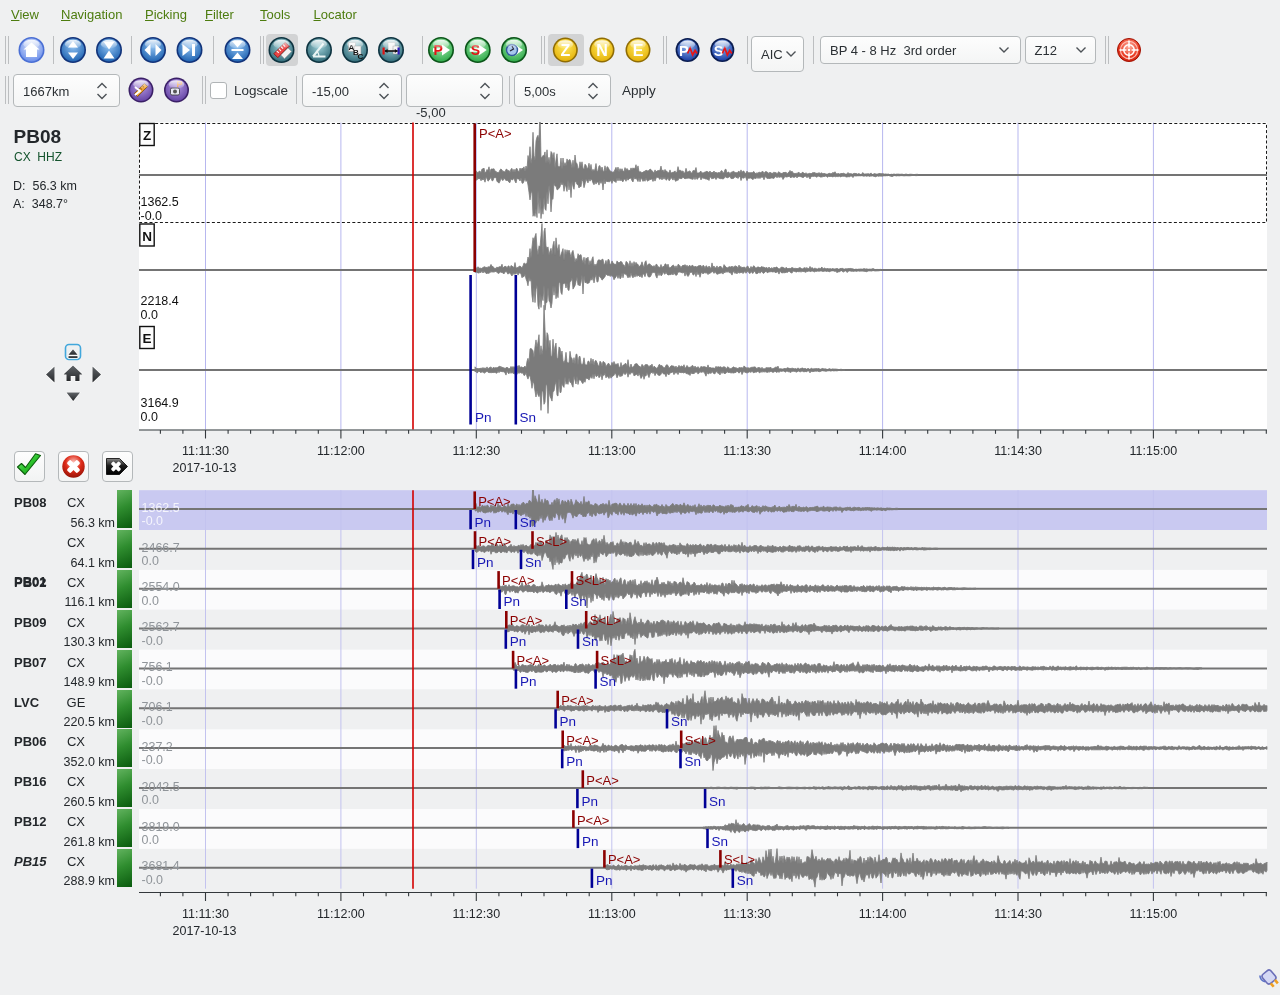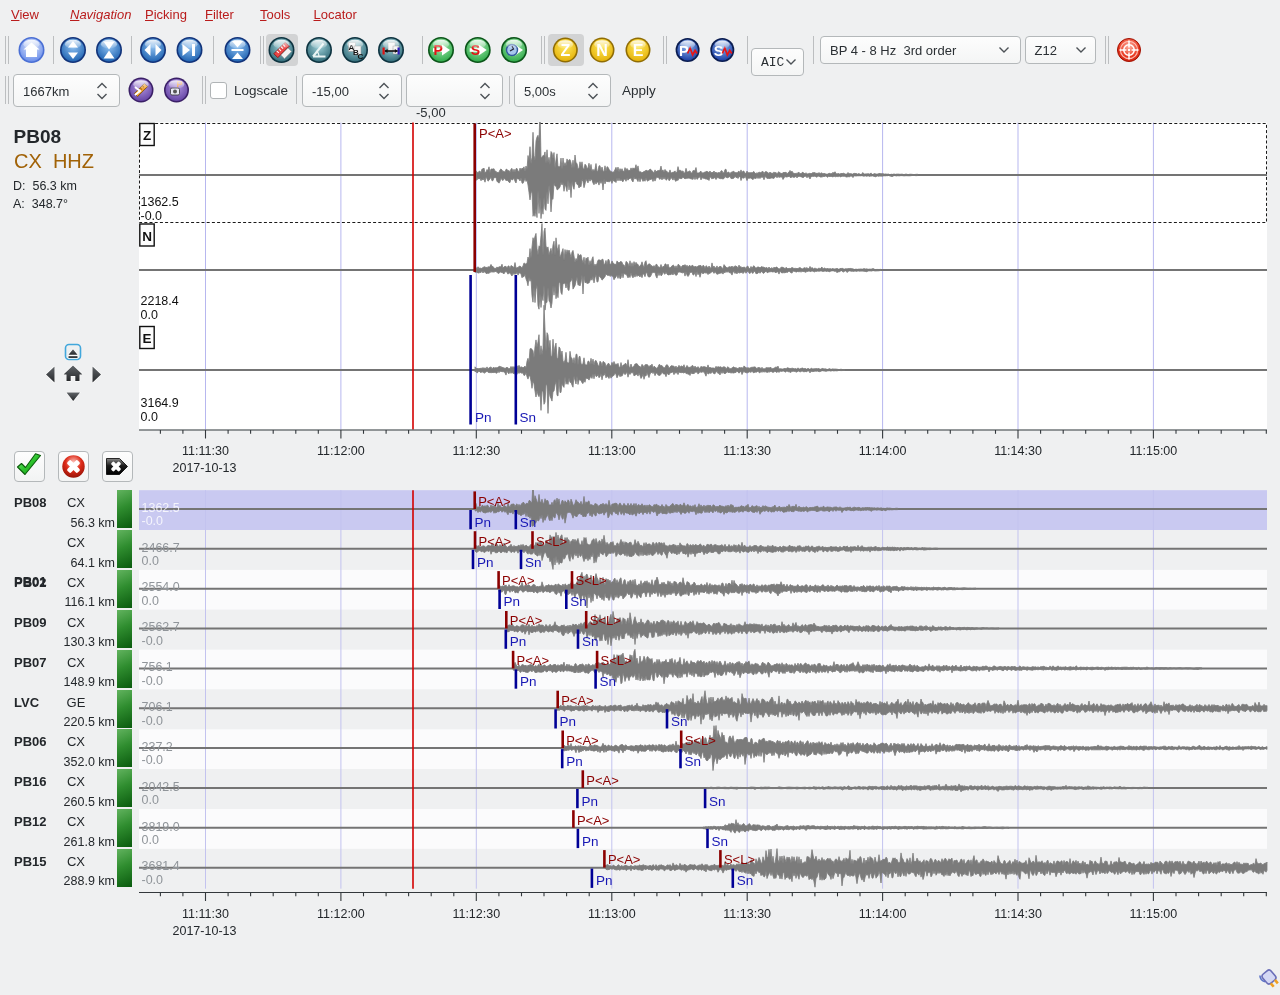--- a/index.html
+++ b/index.html
@@ -1,34 +1,34 @@
 <!DOCTYPE html>
 <html><head><meta charset="utf-8"><style>
 *{margin:0;padding:0;box-sizing:border-box;}
 html,body{width:1280px;height:995px;overflow:hidden;}
 body{background:#eff0f1;font-family:"Liberation Sans",sans-serif;position:relative;color:#2b3034;}
 .abs{position:absolute;}
 #menubar{position:absolute;left:0;top:0;width:1280px;height:30px;}
-.mi{position:absolute;top:7px;font-size:13px;color:#b91c1c;}
+.mi{position:absolute;top:7px;font-size:13px;color:#4d7c0f;}
 .mi u{text-decoration:underline;}
 .sep{position:absolute;width:1px;background:#bcbec0;top:36px;height:28px;}
 .sep2{position:absolute;width:1px;background:#bcbec0;top:76px;height:28px;}
 .selbg{position:absolute;background:#d2d3d4;border-radius:4px;}
 .combo{position:absolute;background:linear-gradient(#fdfdfd,#f4f5f5);border:1px solid #b4b8ba;border-radius:4px;}
 .ct{position:absolute;top:50%;transform:translateY(-50%);color:#2b3034;white-space:pre;}
 .chev{position:absolute;top:50%;margin-top:-4px;}
 .spn{position:absolute;top:50%;margin-top:-11px;}
 .btn{position:absolute;width:31px;height:31px;background:linear-gradient(#fdfdfd,#f2f3f3);border:1px solid #b4b8ba;border-radius:4px;}
 .stn1{position:absolute;font-size:13px;font-weight:bold;color:#23272b;}
 .stn2{position:absolute;font-size:13px;color:#23272b;}
 .gbar{position:absolute;left:117px;width:15px;background:linear-gradient(155deg,#62b35f 0%,#2f8d2f 45%,#0a5a0e 100%);}
 </style></head><body>
 <div id="menubar">
 <span class="mi" style="left:11px;"><u>V</u>iew</span>
-<span class="mi" style="left:70px;font-style:italic;"><u>N</u>avigation</span>
+<span class="mi" style="left:61px;"><u>N</u>avigation</span>
 <span class="mi" style="left:145px;"><u>P</u>icking</span>
 <span class="mi" style="left:205px;"><u>F</u>ilter</span>
 <span class="mi" style="left:260px;"><u>T</u>ools</span>
 <span class="mi" style="left:313.5px;"><u>L</u>ocator</span>
 </div>
 <div class="sep" style="left:4.5px;"></div>
 <div class="sep" style="left:7.5px;"></div>
 <div class="sep" style="left:53px;"></div>
 <div class="sep" style="left:131px;"></div>
 <div class="sep" style="left:213px;"></div>
@@ -359,21 +359,21 @@
 <circle r="11.5" fill="url(#g19r)" stroke="#a01000" stroke-width="1"></circle>
 <circle r="5.2" fill="none" stroke="#fff" stroke-width="1.5"></circle>
 <circle r="8.6" fill="none" stroke="#ffd0c8" stroke-width="1.2" opacity="0.85"></circle>
 <line x1="0" y1="-9.5" x2="0" y2="-2.6" stroke="#fff" stroke-width="1.5"></line>
 <line x1="0" y1="2.6" x2="0" y2="9.5" stroke="#fff" stroke-width="1.5"></line>
 <line x1="-9.5" y1="0" x2="-2.6" y2="0" stroke="#fff" stroke-width="1.5"></line>
 <line x1="2.6" y1="0" x2="9.5" y2="0" stroke="#fff" stroke-width="1.5"></line>
 <circle r="1.2" fill="#fff"></circle>
 </g>
   </svg>
-<div class="combo" style="left:751px;top:48px;width:53px;height:28px;font-family:Liberation Mono, monospace;">
+<div class="combo" style="left:751px;top:36px;width:53px;height:36px;">
 <span class="ct" style="left:9px;font-size:13px;">AIC</span>
 <svg class="chev" style="left:33px;" width="12" height="8" viewBox="0 0 12 8">
       <path d="M1.5,1.5 L6,6 L10.5,1.5" stroke="#4d5257" stroke-width="1.4" fill="none"></path>
     </svg>
 </div>
 <div class="combo" style="left:820px;top:36px;width:201px;height:28px;">
 <span class="ct" style="left:9px;font-size:13px;">BP 4 - 8 Hz  3rd order</span>
 <svg class="chev" style="left:177px;" width="12" height="8" viewBox="0 0 12 8">
       <path d="M1.5,1.5 L6,6 L10.5,1.5" stroke="#4d5257" stroke-width="1.4" fill="none"></path>
     </svg>
@@ -457,21 +457,21 @@
 </div>
 <div class="combo" style="left:514px;top:74px;width:97px;height:33px;padding-left:44px;">
 <span class="ct" style="left:9px;font-size:13px;">5,00s</span>
 <svg class="spn" style="left:71px;" width="14" height="22" viewBox="0 0 14 22">
 <path d="M2.5,8 L7,3.5 L11.5,8" stroke="#4d5257" stroke-width="1.4" fill="none"></path>
 <path d="M2.5,14 L7,18.5 L11.5,14" stroke="#4d5257" stroke-width="1.4" fill="none"></path>
     </svg>
 </div>
 <span class="abs" style="left:622px;top:83px;font-size:13.5px;color:#2b3034;">Apply</span>
 <span class="abs" style="left:13.5px;top:126px;font-size:19px;font-weight:bold;color:#23272b;">PB08</span>
-<span class="abs" style="left:14px;top:150px;font-size:20px;color:#a16207;">CX&nbsp; HHZ</span>
+<span class="abs" style="left:14px;top:150px;font-size:12px;color:#14532d;">CX&nbsp; HHZ</span>
 <span class="abs" style="left:13px;top:179px;font-size:12.5px;color:#23272b;">D:&nbsp; 56.3 km</span>
 <span class="abs" style="left:13px;top:197px;font-size:12.5px;color:#23272b;">A:&nbsp; 348.7°</span>
 <svg class="abs" style="left:40px;top:340px;" width="70" height="66" viewBox="0 0 70 66">
 <defs>
       <linearGradient id="navg" x1="0" y1="0" x2="0" y2="1">
         <stop offset="0" stop-color="#606468"></stop>
         <stop offset="1" stop-color="#26282b"></stop>
       </linearGradient>
     </defs>
 <rect x="25.5" y="4.5" width="15" height="15" rx="3.5" fill="#edf0f1" stroke="#41a7dc" stroke-width="1.6"></rect>
@@ -841,21 +841,21 @@
 <span class="stn2" style="left:15px;top:754.8px;width:100px;text-align:right;display:inline-block;font-size:12.5px;">352.0 km</span>
 <div class="gbar" style="top:769.1px;height:38px;"></div>
 <span class="stn1" style="left:14px;top:774.1px;">PB16</span>
 <span class="stn2" style="left:62px;top:774.1px;width:28px;text-align:center;display:inline-block;">CX</span>
 <span class="stn2" style="left:15px;top:794.6px;width:100px;text-align:right;display:inline-block;font-size:12.5px;">260.5 km</span>
 <div class="gbar" style="top:809px;height:38px;"></div>
 <span class="stn1" style="left:14px;top:814px;">PB12</span>
 <span class="stn2" style="left:62px;top:814px;width:28px;text-align:center;display:inline-block;">CX</span>
 <span class="stn2" style="left:15px;top:834.5px;width:100px;text-align:right;display:inline-block;font-size:12.5px;">261.8 km</span>
 <div class="gbar" style="top:848.9px;height:38px;"></div>
-<span class="stn1" style="left:14px;top:853.9px;">PB15</span>
+<span class="stn1" style="left:14px;top:853.9px;font-style:italic;">PB15</span>
 <span class="stn2" style="left:62px;top:853.9px;width:28px;text-align:center;display:inline-block;">CX</span>
 <span class="stn2" style="left:15px;top:874.4px;width:100px;text-align:right;display:inline-block;font-size:12.5px;">288.9 km</span>
 <svg class="abs" style="left:1258px;top:964px;" width="22" height="24" viewBox="0 0 22 24">
 <g transform="rotate(-40 11 13)">
 <path d="M5,14 Q2,10 5,6" stroke="#5c74c8" stroke-width="1.6" fill="none"></path>
 <rect x="5.5" y="7" width="11" height="12" rx="3" fill="#d4d8f4" stroke="#6a6eb8" stroke-width="1.6"></rect>
 <rect x="7" y="19" width="2.6" height="4.5" fill="#f0a022"></rect>
 <rect x="12.4" y="19" width="2.6" height="4.5" fill="#f0a022"></rect>
 </g>
   </svg>

